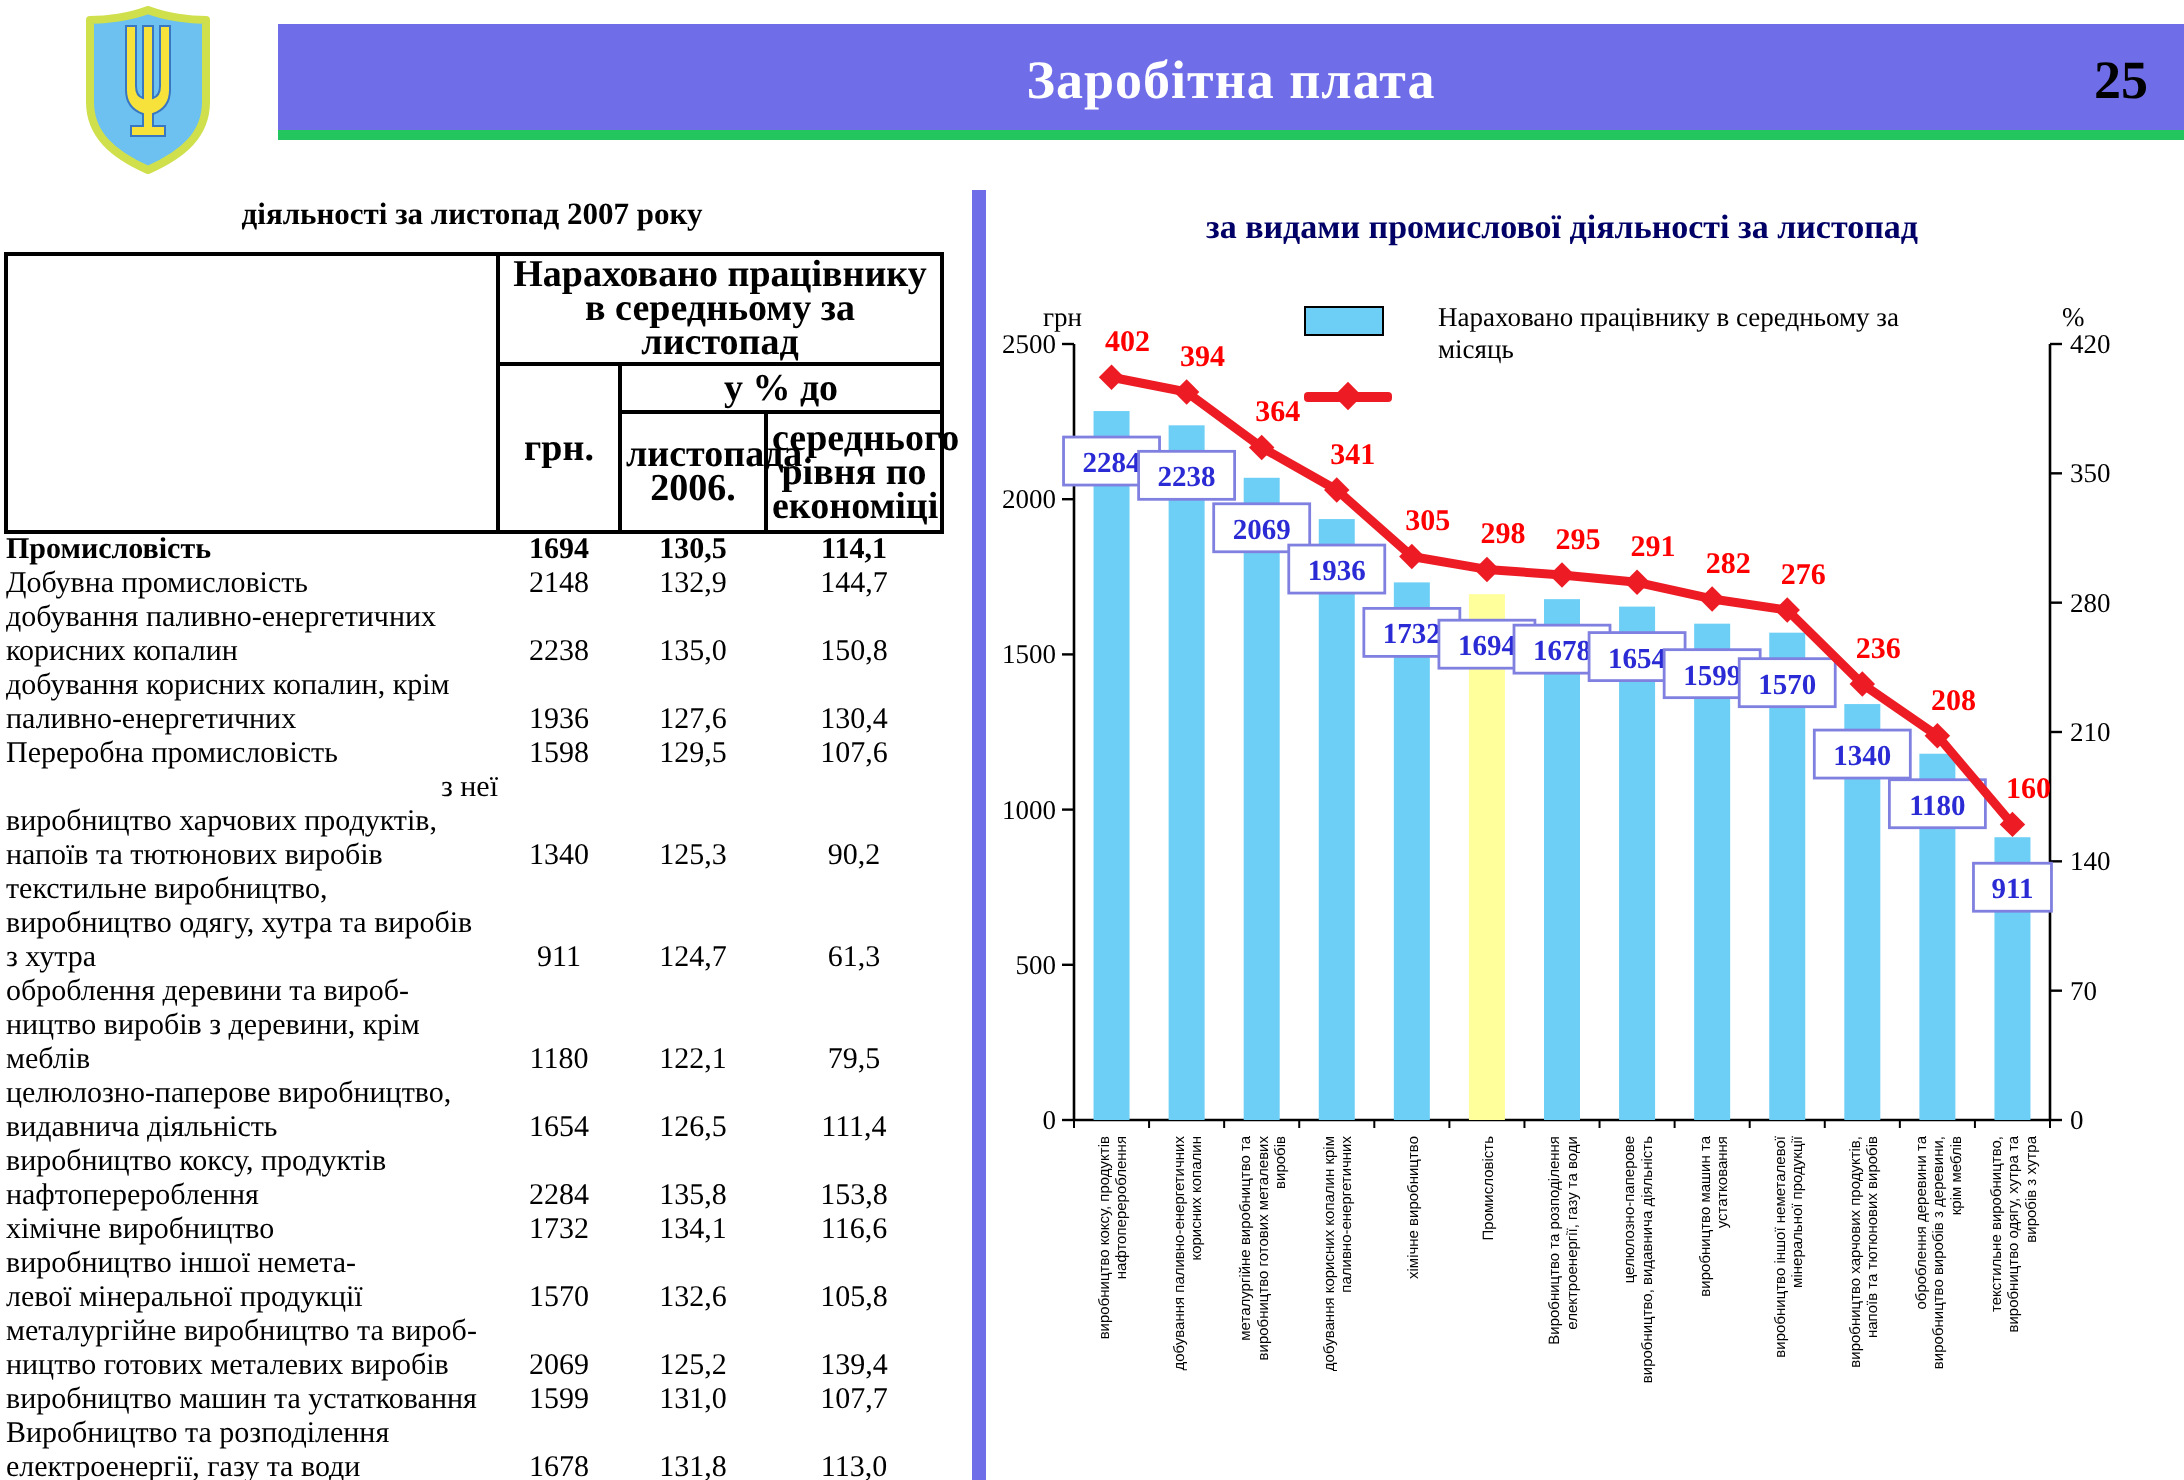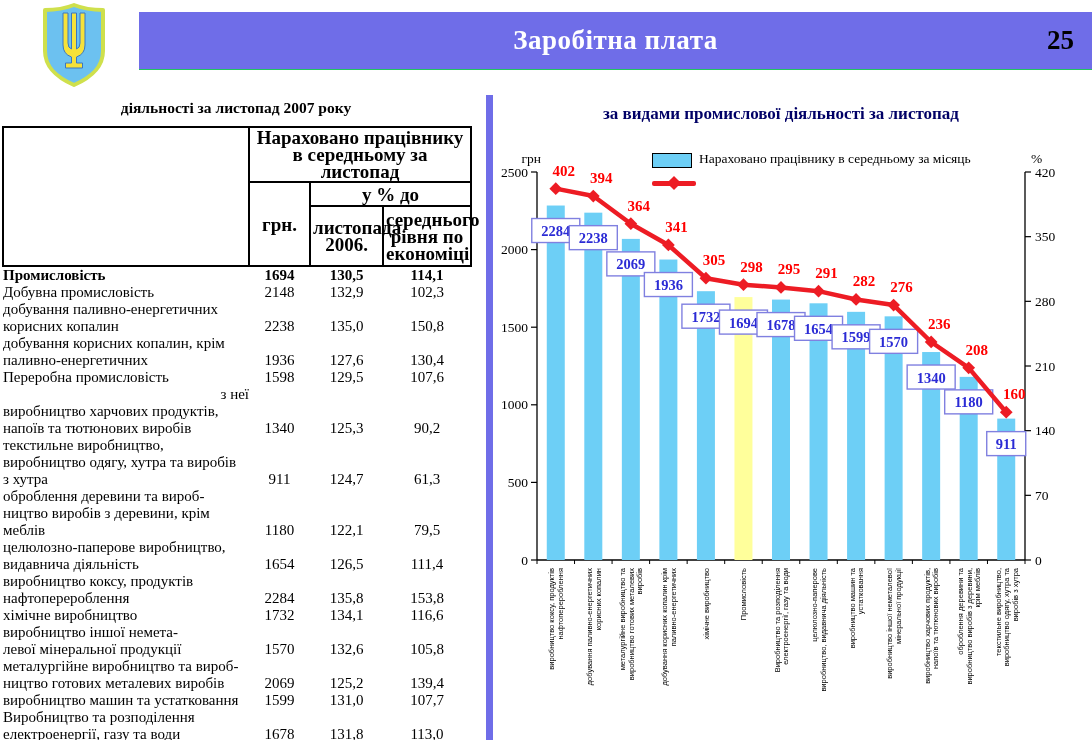--- a/index.html
+++ b/index.html
@@ -4,21 +4,21 @@
 <style>
   html,body { margin:0; padding:0; }
   body {
     width:1092px; height:740px; position:relative; overflow:hidden;
     background:#ffffff; font-family:"Liberation Serif", serif; color:#000;
   }
   
   .emblem { position:absolute; left:41px; top:3px; width:66px; height:84px; }
   .banner {
     position:absolute; left:139px; top:12px; width:953px; height:58px;
-    background:#6f6de8; border-bottom:1px solid #22c55e; box-sizing:border-box;
+    background:#6f6de8; border-bottom:5px solid #22c55e; box-sizing:border-box;
   }
   .banner .title {
     position:absolute; left:0; right:0; top:13px; text-align:center;
     color:#fff; font-weight:bold; font-size:27px; letter-spacing:0.5px;
   }
   .banner .page-num {
     position:absolute; right:18px; top:13px; color:#000000; font-weight:bold; font-size:27px;
   }
   
   .left-panel { position:absolute; left:2px; top:98px; width:468px; }
@@ -39,21 +39,21 @@
   
   .divider { position:absolute; left:486px; top:95px; width:7px; height:645px; background:#6f6de8; }
   
   .chart-panel { position:absolute; left:497px; top:96px; width:595px; height:644px; }
   .chart-title {
     position:absolute; left:0; top:6px; width:568px; text-align:center;
     font-weight:bold; font-size:17px; line-height:23px; color:#000066;
   }
   #chart-svg { position:absolute; left:0; top:0; }
   .legend { position:absolute; left:155px; top:55px; width:332px; font-size:13.5px; line-height:16px; }
-  .legend-row { display:flex; margin-bottom:7px; }
+  .legend-row { display:flex; margin-bottom:7px;gap:20px; }
   .swatch-bar {
     width:38px; height:13px; background:#6dcff6; border:1px solid #000;
     margin:2px 7px 0 0; flex:none;
   }
   .swatch-line { width:44px; height:16px; position:relative; margin:0 3px 0 0; flex:none; }
   .swatch-line .bar { position:absolute; left:0; top:6px; width:44px; height:5px; background:#ed1c24; border-radius:2px; }
   .swatch-line .dia { position:absolute; left:17px; top:3px; width:10px; height:10px; background:#ed1c24; transform:rotate(45deg); }
   .legend-text { display:block; }
 </style>
 </head>
@@ -100,21 +100,21 @@
         <tr class="bold">
           <td class="name">Промисловість</td>
           <td class="num">1694</td>
           <td class="num">130,5</td>
           <td class="num">114,1</td>
         </tr>
         <tr>
           <td class="name">Добувна промисловість</td>
           <td class="num">2148</td>
           <td class="num">132,9</td>
-          <td class="num">102,3</td>
+          <td class="num">144,7</td>
         </tr>
         <tr>
           <td class="name ind1">добування паливно-енергетичних
 корисних копалин</td>
           <td class="num">2238</td>
           <td class="num">135,0</td>
           <td class="num">150,8</td>
         </tr>
         <tr>
           <td class="name ind1">добування корисних копалин, крім

